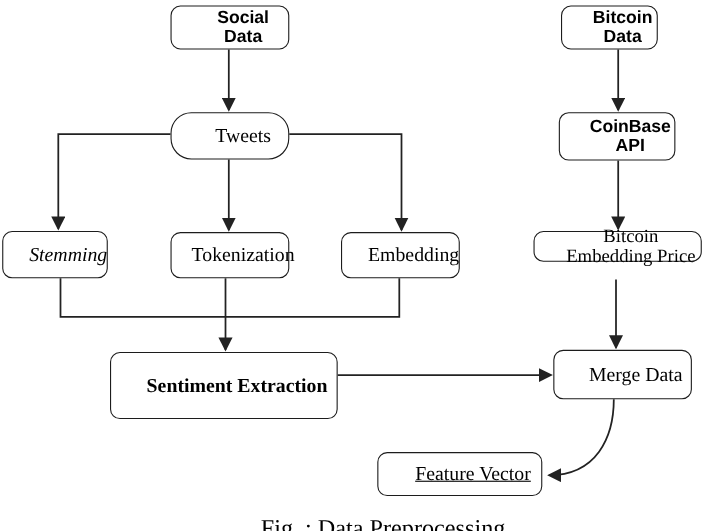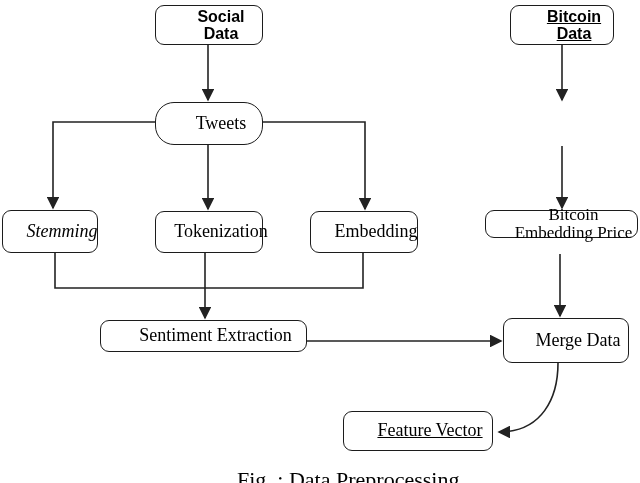--- a/index.html
+++ b/index.html
@@ -10,28 +10,28 @@
   svg.wires{position:absolute;left:0;top:0;width:640px;height:483px;z-index:1;}
   .node{
     position:absolute;z-index:2;box-sizing:border-box;
     background:#ffffff;border:1.6px solid #1c1c1c;border-radius:9px;
     display:flex;flex-direction:column;align-items:center;justify-content:center;
     text-align:center;line-height:1.08;padding-left:24px;
   }
   .serif{font-family:"Liberation Serif",serif;font-size:18px;}
   .sans{font-family:"Liberation Sans",sans-serif;font-size:16px;font-weight:600;}
   .pos-social{left:155px;top:5px;width:108px;height:40px;}
-  .pos-bitcoin{left:510px;top:5px;width:104px;height:40px;text-decoration:underline;}
+  .pos-bitcoin{left:510px;top:5px;width:88px;height:40px;}
   .pos-tweets{left:155px;top:102px;width:108px;height:43px;border-radius:19px;}
   .pos-coinbase{left:508px;top:102px;width:106px;height:44px;}
   .pos-stemming{left:2px;top:210px;width:96px;height:43px;font-style:italic;}
   .pos-tokenization{left:155px;top:211px;width:108px;height:42px;}
   .pos-embedding{left:310px;top:211px;width:108px;height:42px;}
   .pos-bhp{left:485px;top:210px;width:153px;height:28px;font-size:17px;}
-  .pos-sentiment{left:100px;top:320px;width:207px;height:32px;}
+  .pos-sentiment{left:100px;top:320px;width:207px;height:61px;font-weight:bold;}
   .pos-merge{left:503px;top:318px;width:126px;height:45px;}
   .pos-feature{left:343px;top:411px;width:150px;height:40px;text-decoration:underline;}
   .caption{
     position:absolute;left:237px;top:467px;z-index:2;
     font-family:"Liberation Serif",serif;font-size:22px;white-space:nowrap;
   }
   .bhp-line{display:block;}
 </style>
 </head>
 <body>
@@ -63,20 +63,23 @@
   </div>
 
   <div class="node sans pos-bitcoin">
     <span>Bitcoin Data</span>
   </div>
 
   <div class="node serif pos-tweets">
     <span>Tweets</span>
   </div>
 
+  <div class="node sans pos-coinbase">
+    <span>CoinBase API</span>
+  </div>
 
   <div class="node serif pos-stemming">
     <span>Stemming</span>
   </div>
 
   <div class="node serif pos-tokenization">
     <span>Tokenization</span>
   </div>
 
   <div class="node serif pos-embedding">

